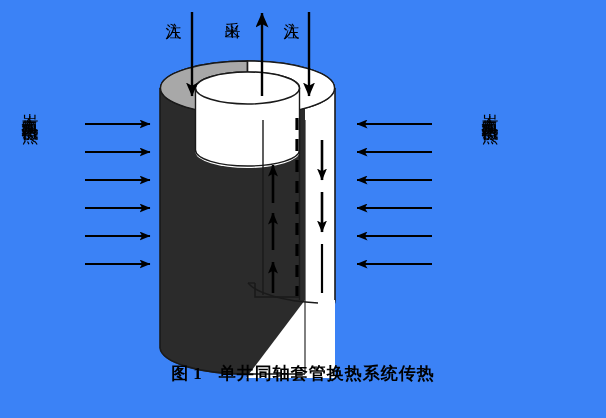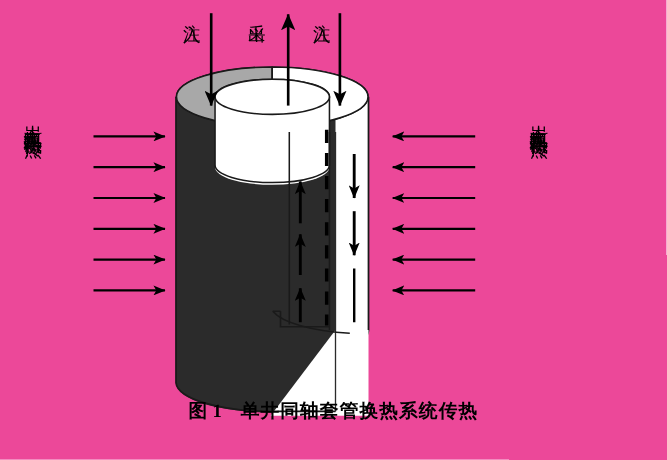--- a/index.html
+++ b/index.html
@@ -4,21 +4,21 @@
 <style>
   html, body {
     margin: 0;
     padding: 0;
     background: #ffffff;
   }
   #root {
     position: relative;
     width: 606px;
     height: 418px;
-    background: #ec4899;
+    background: #3b82f6;
     font-family: "Liberation Serif", "DejaVu Serif", serif;
     overflow: hidden;
   }
   #figure-svg {
     position: absolute;
     left: 0;
     top: 0;
     width: 606px;
     height: 418px;
   }

